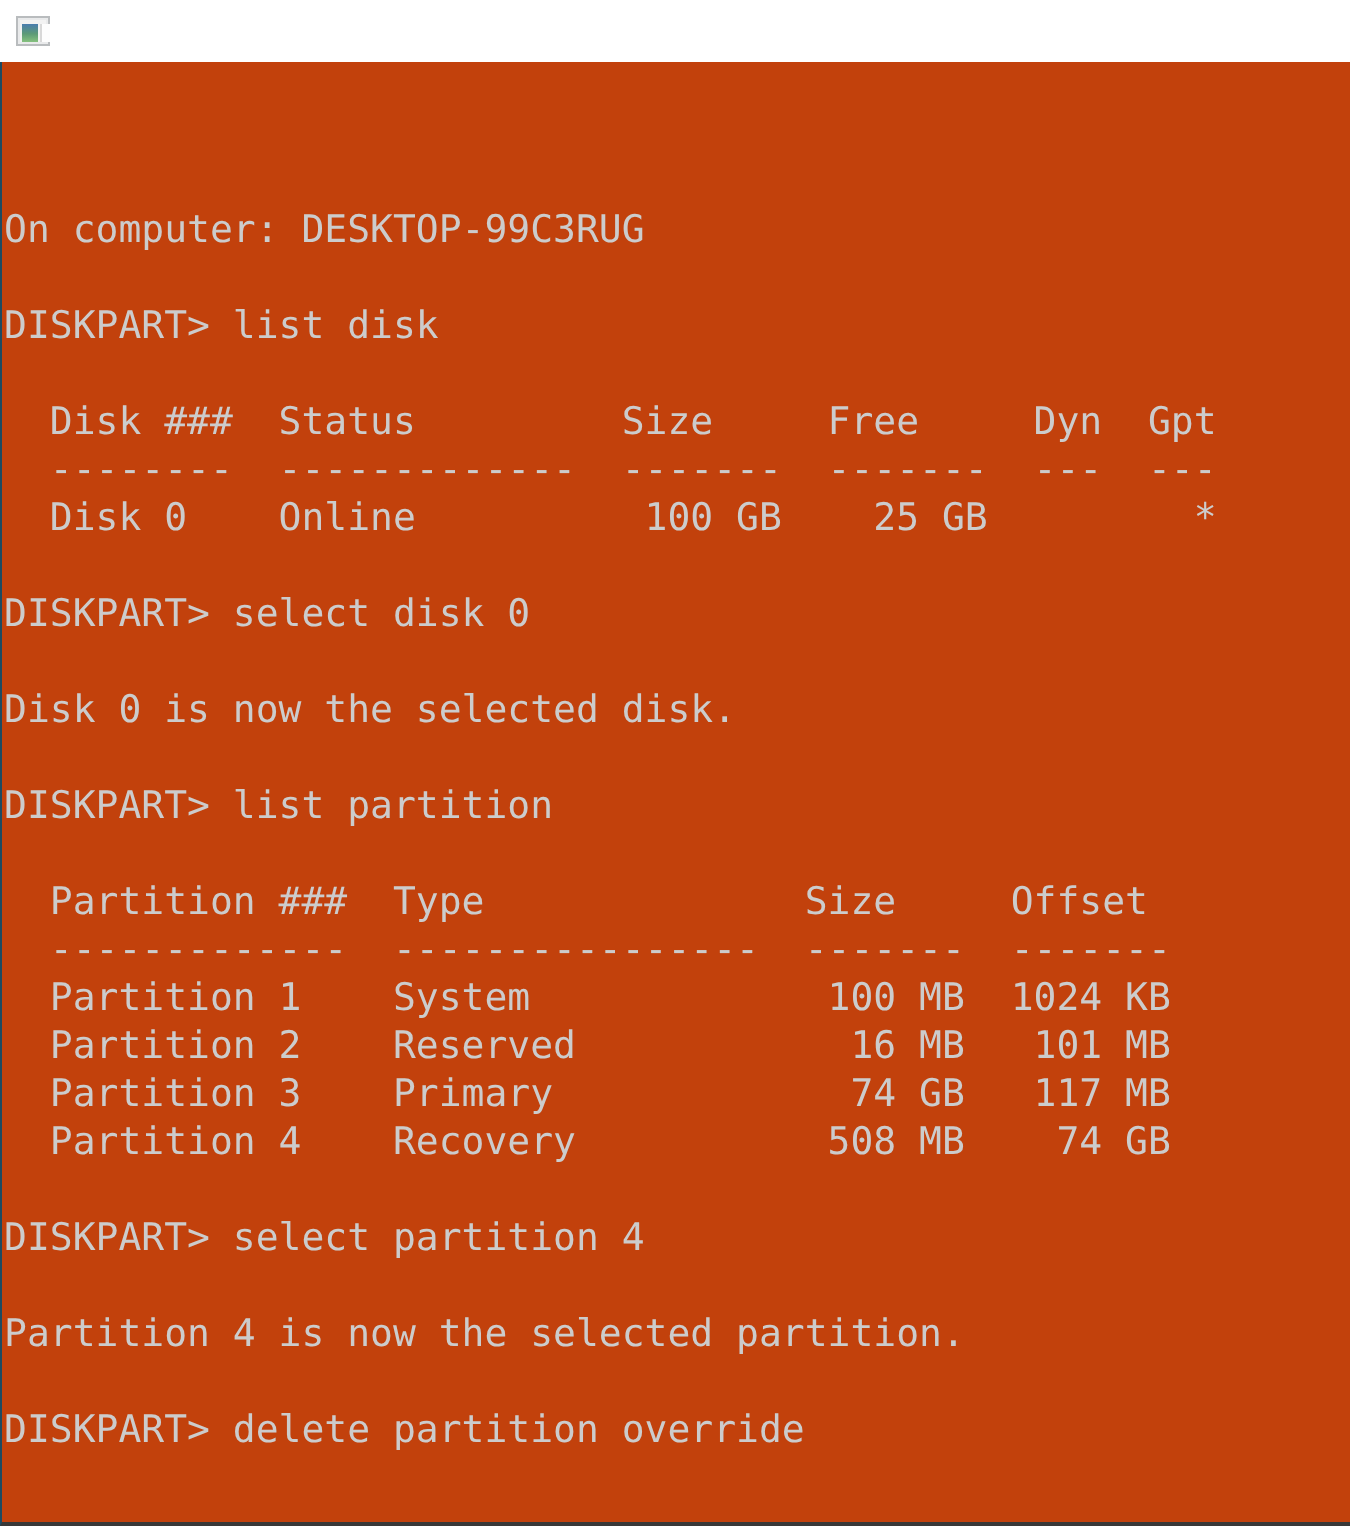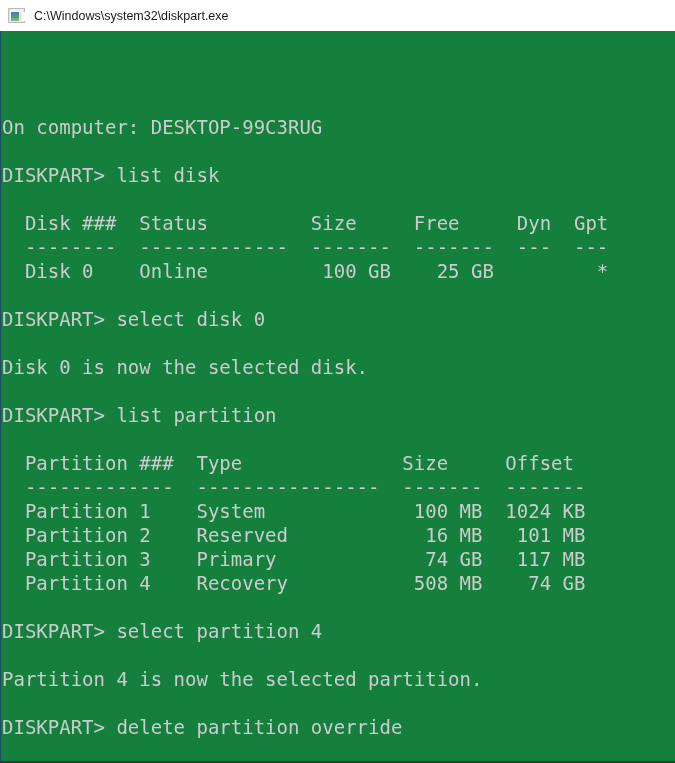--- a/index.html
+++ b/index.html
@@ -50,40 +50,39 @@
   }
   .window-title {
     font-size: 12.5px;
     color: #1a1a1a;
     white-space: nowrap;
   }
 
   
   .console {
     flex: 1 1 auto;
-    background: #15803d;
+    background: #c2410c;
     color: #cccccc;
     font-family: "DejaVu Sans Mono", "Liberation Mono", monospace;
     font-size: 19px;
     line-height: 24px;
-    padding: 12px 0 0 1px;
+    padding: 0 0 0 1px;
     white-space: pre;
     overflow: hidden;
     border-left: 1px solid #1d4a61;
     border-bottom: 2px solid #383838;
   }
   .line { min-height: 24px; white-space: pre; }
 </style>
 </head>
 <body>
 
 <div class="window">
 
   <div class="titlebar">
     <span class="app-icon"></span>
-    <span class="window-title">C:\Windows\system32\diskpart.exe</span>
   </div>
 
   <div class="console">
     
   <div class="line">On computer: DESKTOP-99C3RUG</div><div class="line"></div><div class="line">DISKPART&gt; list disk</div><div class="line"></div><div class="line">  Disk ###  Status         Size     Free     Dyn  Gpt</div><div class="line">  --------  -------------  -------  -------  ---  ---</div><div class="line">  Disk 0    Online          100 GB    25 GB         *</div><div class="line"></div><div class="line">DISKPART&gt; select disk 0</div><div class="line"></div><div class="line">Disk 0 is now the selected disk.</div><div class="line"></div><div class="line">DISKPART&gt; list partition</div><div class="line"></div><div class="line">  Partition ###  Type              Size     Offset</div><div class="line">  -------------  ----------------  -------  -------</div><div class="line">  Partition 1    System             100 MB  1024 KB</div><div class="line">  Partition 2    Reserved            16 MB   101 MB</div><div class="line">  Partition 3    Primary             74 GB   117 MB</div><div class="line">  Partition 4    Recovery           508 MB    74 GB</div><div class="line"></div><div class="line">DISKPART&gt; select partition 4</div><div class="line"></div><div class="line">Partition 4 is now the selected partition.</div><div class="line"></div><div class="line">DISKPART&gt; delete partition override</div><div class="line"></div></div>
 
 </div>
 
 </body></html>

